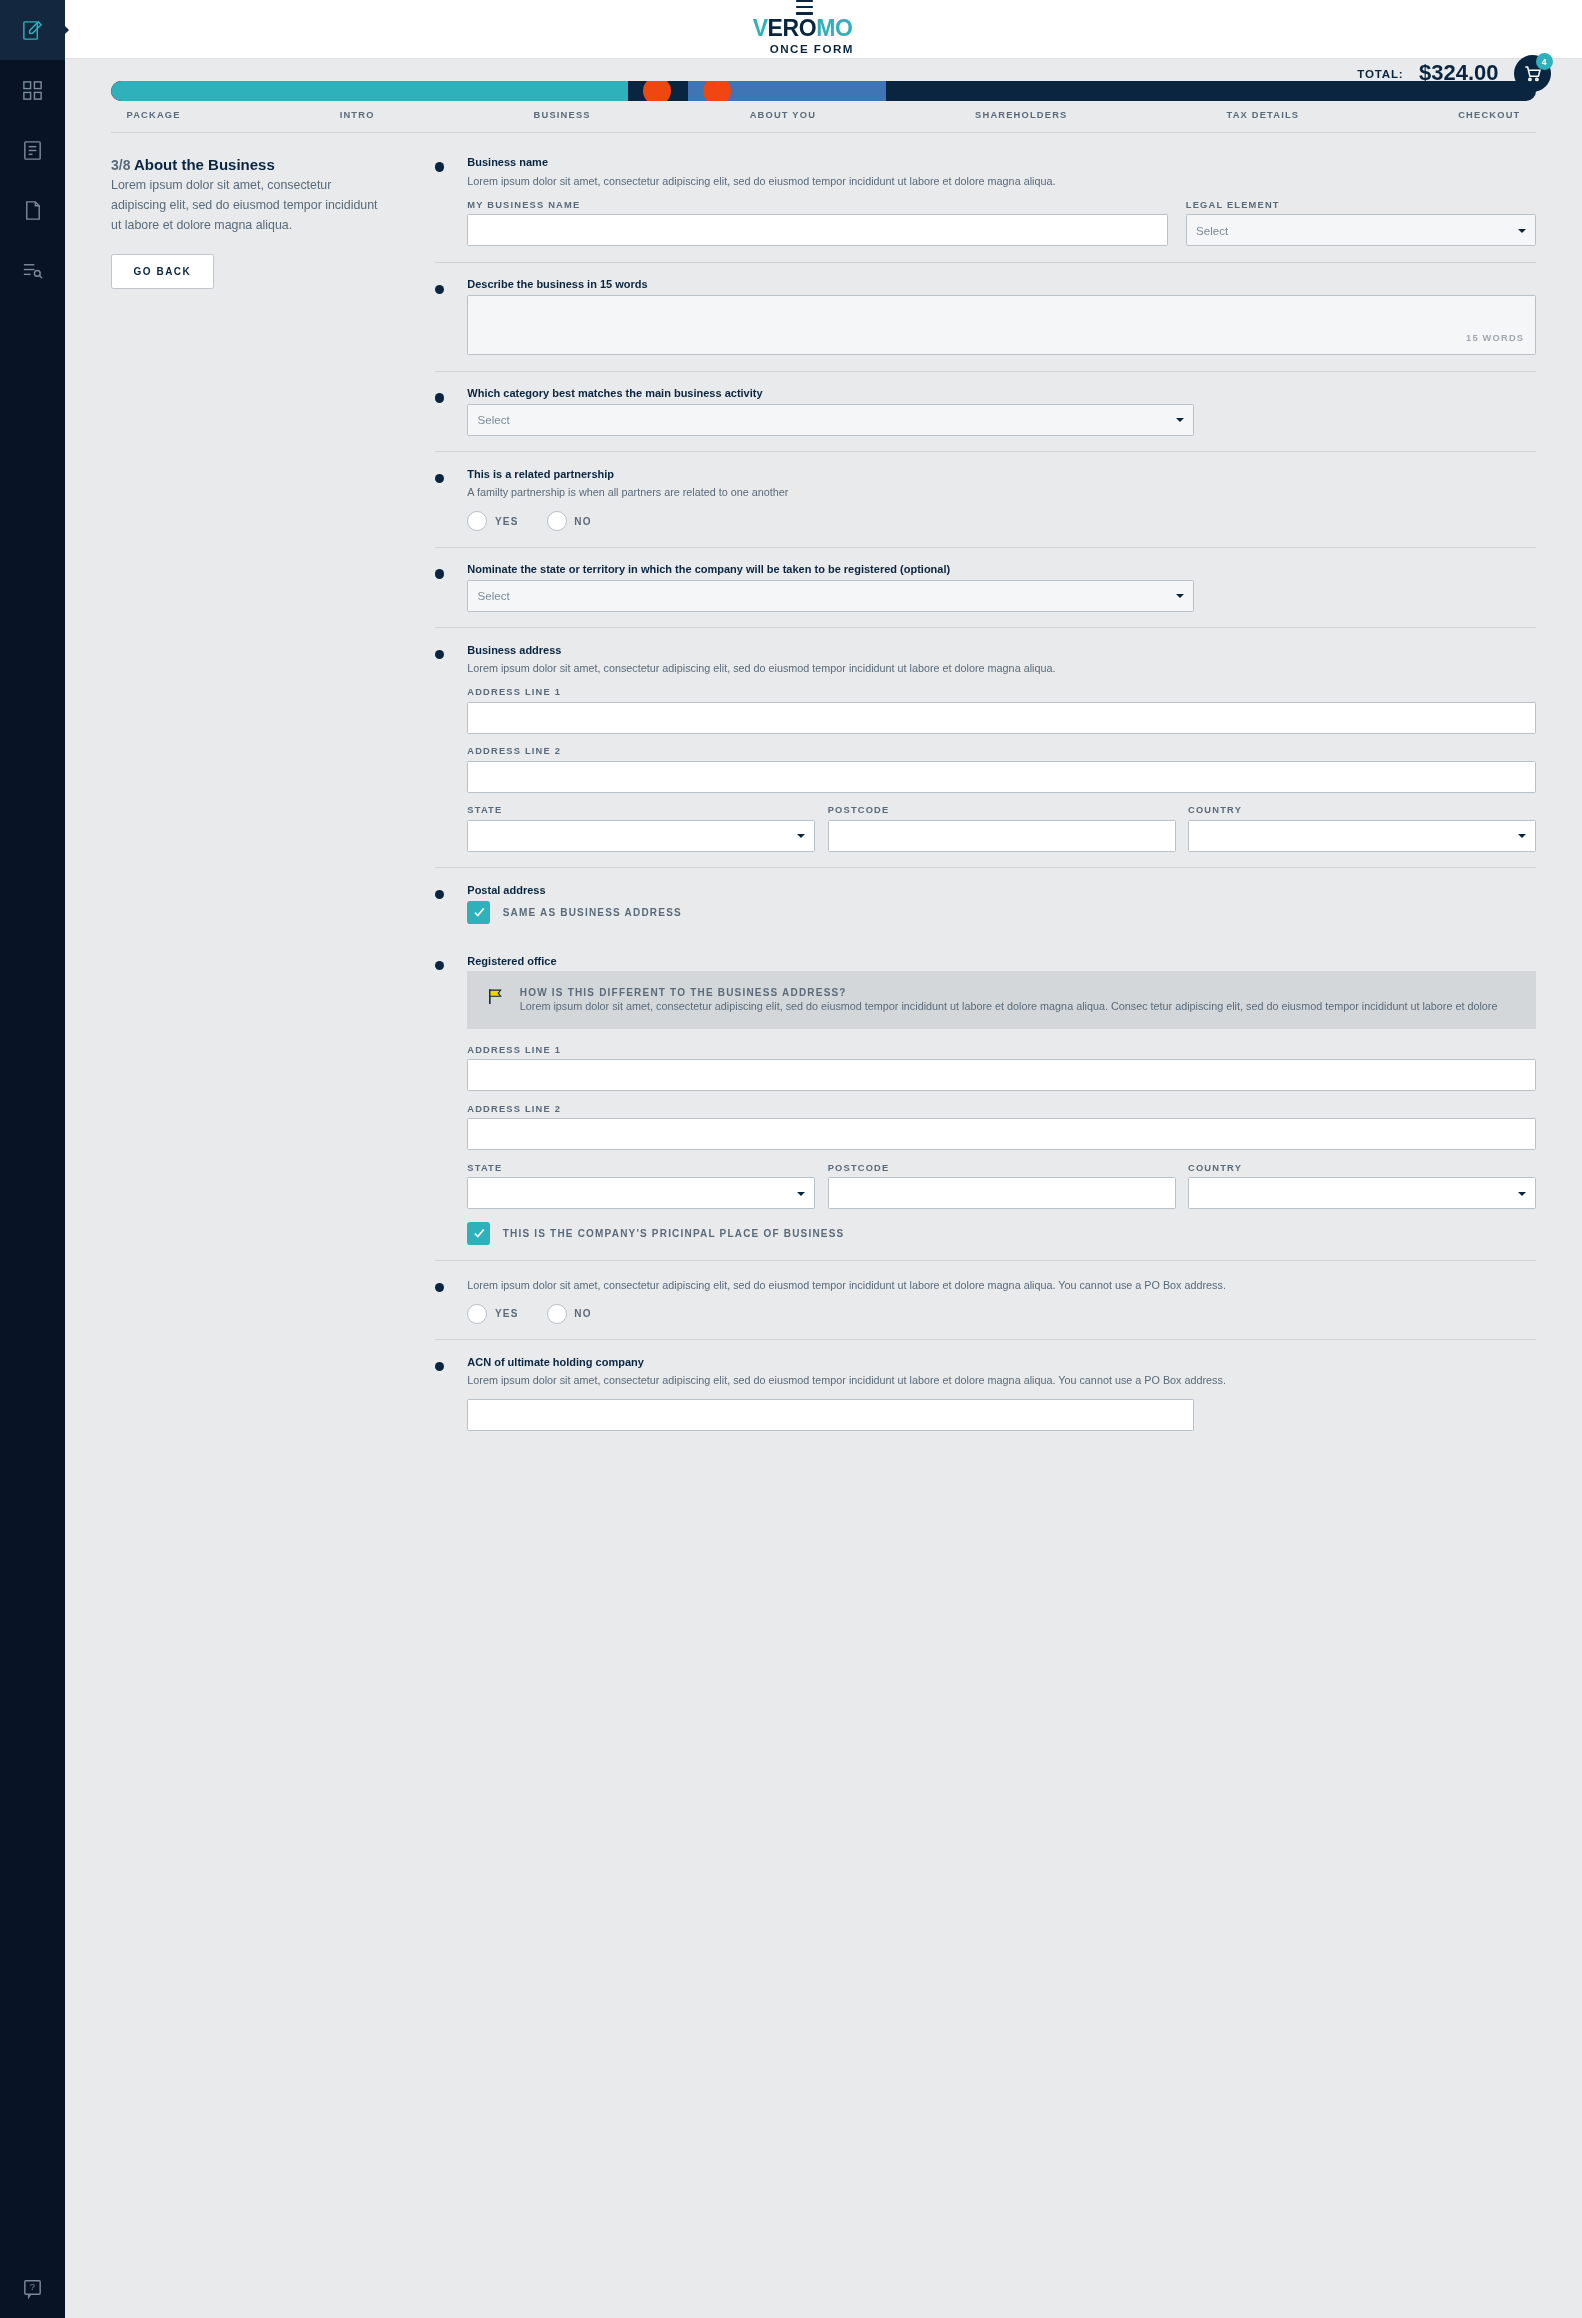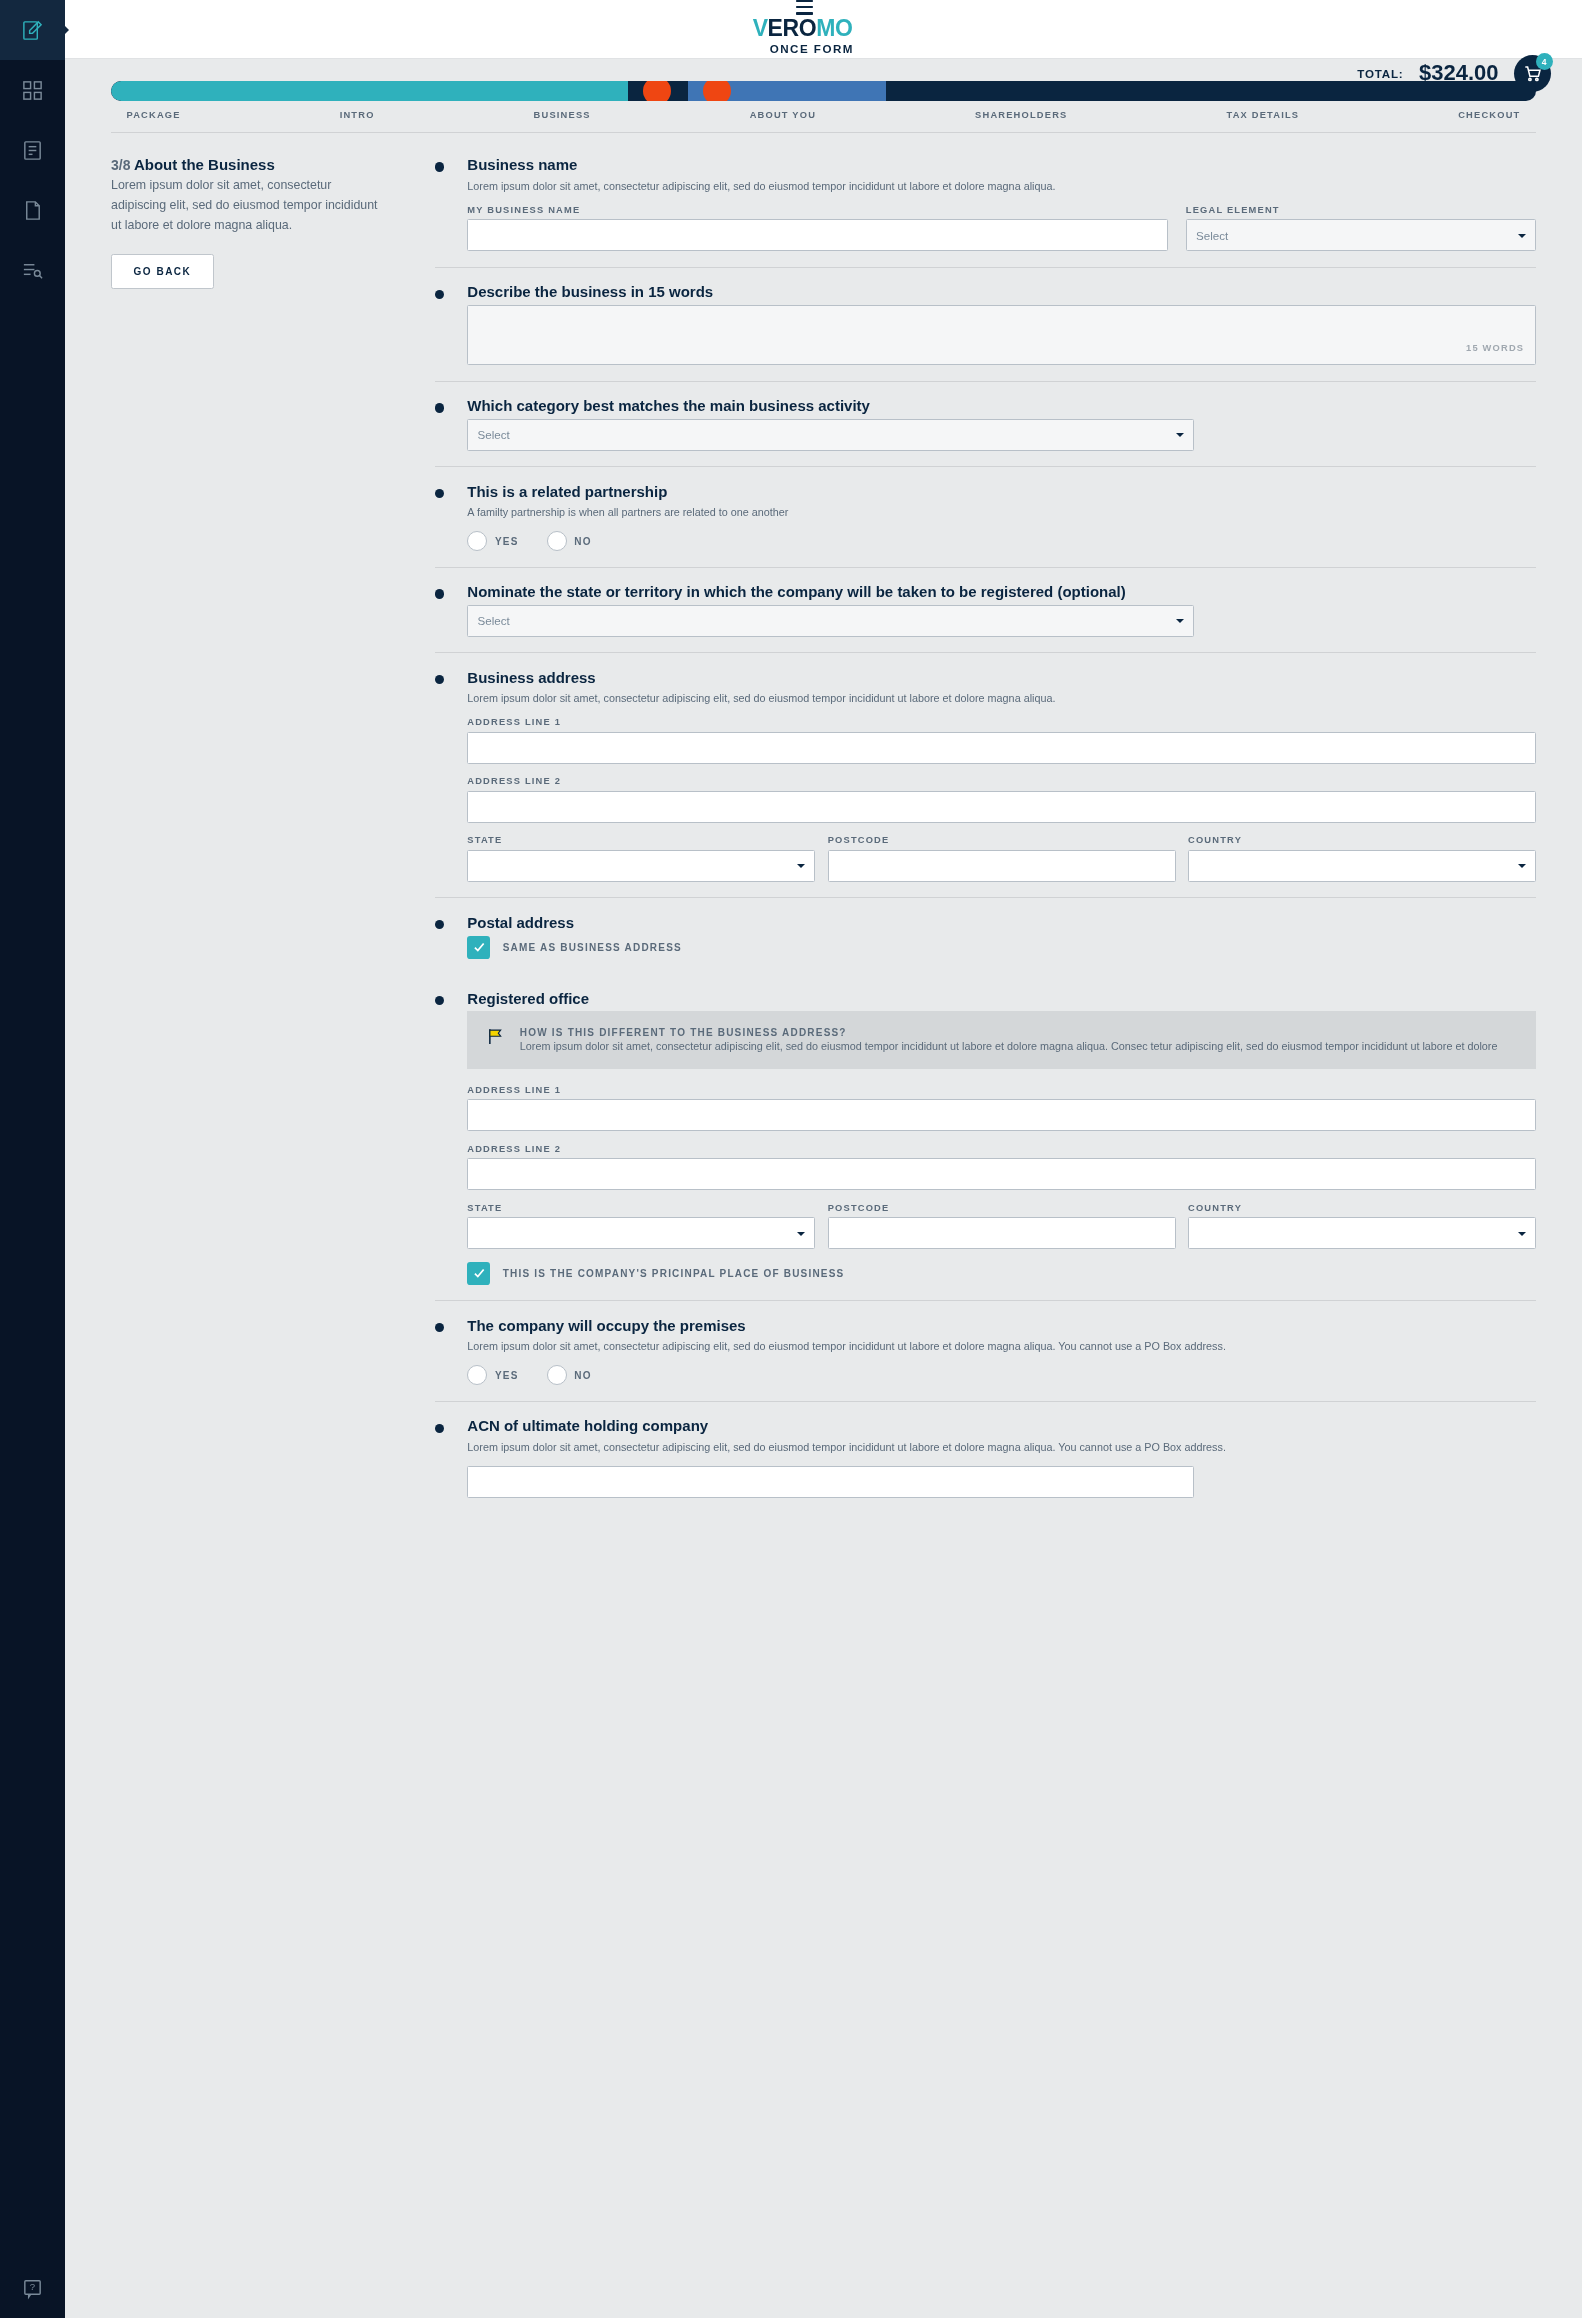--- a/index.html
+++ b/index.html
@@ -39,21 +39,21 @@
 .left{width:278px;flex-shrink:0;}
 .step-count{font-size:14px;font-weight:700;color:#5A6A7A;}
 .page-title{font-size:15px;font-weight:700;color:#0A2540;margin-bottom:10.8px;display:inline;}
 .page-desc{font-size:12.4px;line-height:1.6;color:#5A6A7A;margin-bottom:18.5px;}
 .go-back{padding:10.8px 21.6px;border:0.8px solid #C0C6CC;background:#fff;border-radius:2.3px;font-size:10px;font-weight:700;letter-spacing:1.5px;color:#0A2540;cursor:pointer;}
 .right{flex:1;}
 .section{display:flex;gap:23px;margin-bottom:15.5px;padding-bottom:15.5px;}
 .section.bordered{border-bottom:0.8px solid #D0D2D4;}
 .bullet{width:9.3px;height:9.3px;border-radius:50%;background:#0A2540;flex-shrink:0;margin-top:6.2px;}
 .section-body{flex:1;}
-.section-title{font-size:15px;font-weight:700;color:#0A2540;margin-bottom:4.6px;}
+.section-title{font-size:11px;font-weight:700;color:#0A2540;margin-bottom:4.6px;}
 .section-desc{font-size:10.8px;line-height:1.5;color:#5A6A7A;margin-bottom:10.8px;}
 .field-label{font-size:9.3px;font-weight:700;letter-spacing:1.2px;color:#5A6A7A;margin-bottom:4.6px;display:block;}
 .input{width:100%;height:32px;border:0.8px solid #B8C0C8;border-radius:1.5px;background:#fff;padding:0 9.3px;font-size:11.6px;}
 .select{width:100%;height:32px;border:0.8px solid #B8C0C8;border-radius:1.5px;background:#F5F6F7;padding:0 9.3px;font-size:11.6px;color:#7A8A99;display:flex;align-items:center;justify-content:space-between;cursor:pointer;}
 .select-plain{background:#fff;}
 .caret{border:4.6px solid transparent;border-top-color:#0A2540;margin-top:4.6px;}
 .row{display:flex;gap:18px;}
 .row .col{flex:1;}
 .textarea{width:100%;height:60px;border:0.8px solid #B8C0C8;border-radius:1.5px;background:#F5F6F7;padding:7.7px 9.3px;position:relative;}
 .word-count{position:absolute;bottom:11px;right:10.8px;font-size:9.3px;font-weight:700;letter-spacing:1.2px;color:#A0A8B0;}
@@ -331,21 +331,20 @@
                     </svg>
                   </div>
                 <span class="check-label">THIS IS THE COMPANY'S PRICINPAL PLACE OF BUSINESS</span>
               </div>
             </div>
           </div>
 
           <div class="section bordered">
             <div class="bullet"></div>
             <div class="section-body">
-              <div class="section-title">The company will occupy the premises</div>
               <div class="section-desc">Lorem ipsum dolor sit amet, consectetur adipiscing elit, sed do eiusmod tempor incididunt ut labore et dolore magna aliqua. You cannot use a PO Box address.</div>
               <div class="radio-group">
                 <div class="radio">
                     <div class="radio-circle"></div>
                     <span class="radio-label">YES</span>
                   </div>
                 <div class="radio">
                     <div class="radio-circle"></div>
                     <span class="radio-label">NO</span>
                   </div>

